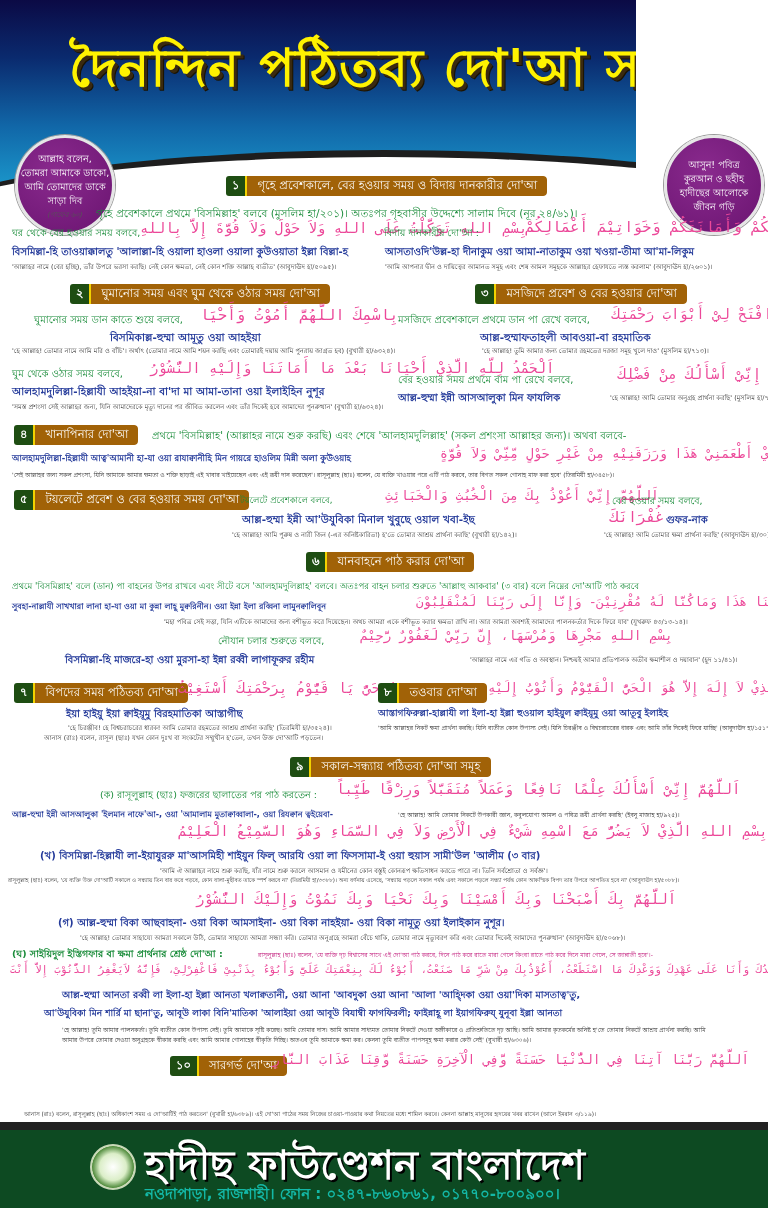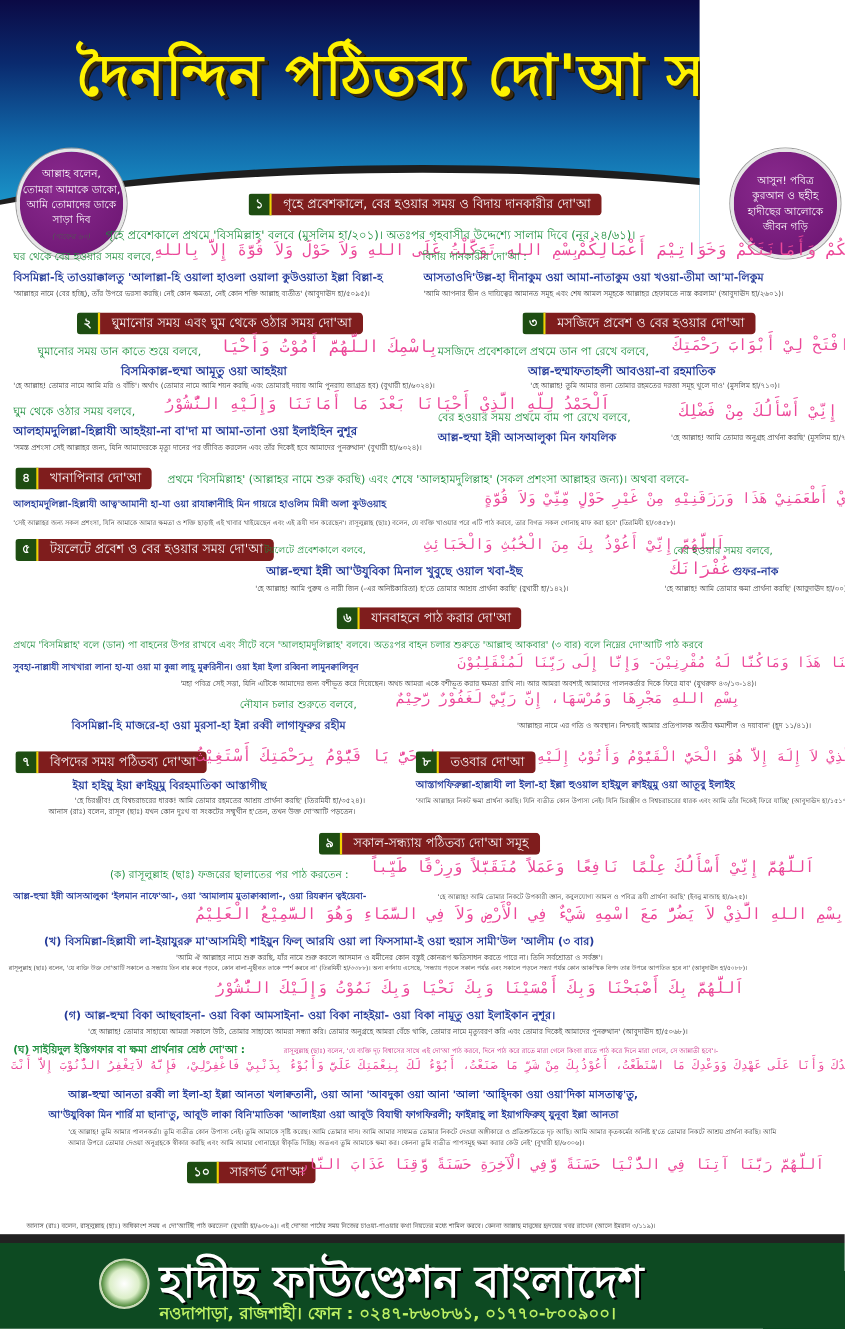--- a/index.html
+++ b/index.html
@@ -33,21 +33,21 @@
   .circle.right { left: 664px; top: 135px; }
   .circle .src { font-size: 7px; font-style: italic; display: block; }
 
   .content { position: absolute; left: 0; top: 0; width: 768px; height: 1208px; }
 
   .badge {
     position: absolute; display: flex; align-items: stretch; height: 20px;
     border-radius: 3px; overflow: hidden; font-size: 11.5px; color: #fff;
   }
   .badge .num { background: #1e4d12; padding: 0 6px; display: flex; align-items: center; font-weight: bold; border-right: 2px solid #f2d200; }
-  .badge .lbl { background: #7f1d1d; padding: 0 10px; display: flex; align-items: center; border-radius: 0 4px 4px 0; white-space: nowrap; }
+  .badge .lbl { background: #a16207; padding: 0 10px; display: flex; align-items: center; border-radius: 0 4px 4px 0; white-space: nowrap; }
 
   .t { position: absolute; white-space: nowrap; }
   .green { color: #1a8c3a; }
   .blue { color: #243a9a; font-weight: bold; }
   .red { color: #ec4899; font-family: Liberation Mono, monospace; }
   .mag { color: #c0197a; }
   .small { font-size: 6.5px; color: #333; }
   .src { font-style: italic; color: #555; }
 
   .footer-bar { position: absolute; left: 0; top: 1122px; width: 768px; height: 8px; background: #222; }
@@ -57,21 +57,21 @@
   .logo {
     position: absolute; left: 90px; top: 14px; width: 46px; height: 46px; border-radius: 50%;
     background: radial-gradient(circle, #ffffff 0%, #dbeec8 45%, #4e8a3a 70%, #eaf5e0 72%, #2f6e30 100%);
     border: 2px solid #c9d9b8;
   }
   .org-name {
     position: absolute; left: 145px; top: 4px; font-size: 40px; font-weight: bold; color: #ffffff;
     text-shadow: 2px 2px 0 #000;
   }
   .org-addr {
-    position: absolute; left: 145px; top: 52px; font-size: 15px; color: #bef264; font-weight: bold;
+    position: absolute; left: 145px; top: 52px; font-size: 15px; color: #14b8a6; font-weight: bold;
   }
 </style>
 </head>
 <body>
 
 <div class="header">
   <div class="title">দৈনন্দিন পঠিতব্য দো'আ সমূহ</div>
   <div class="arc-white"></div>
 </div>
 

